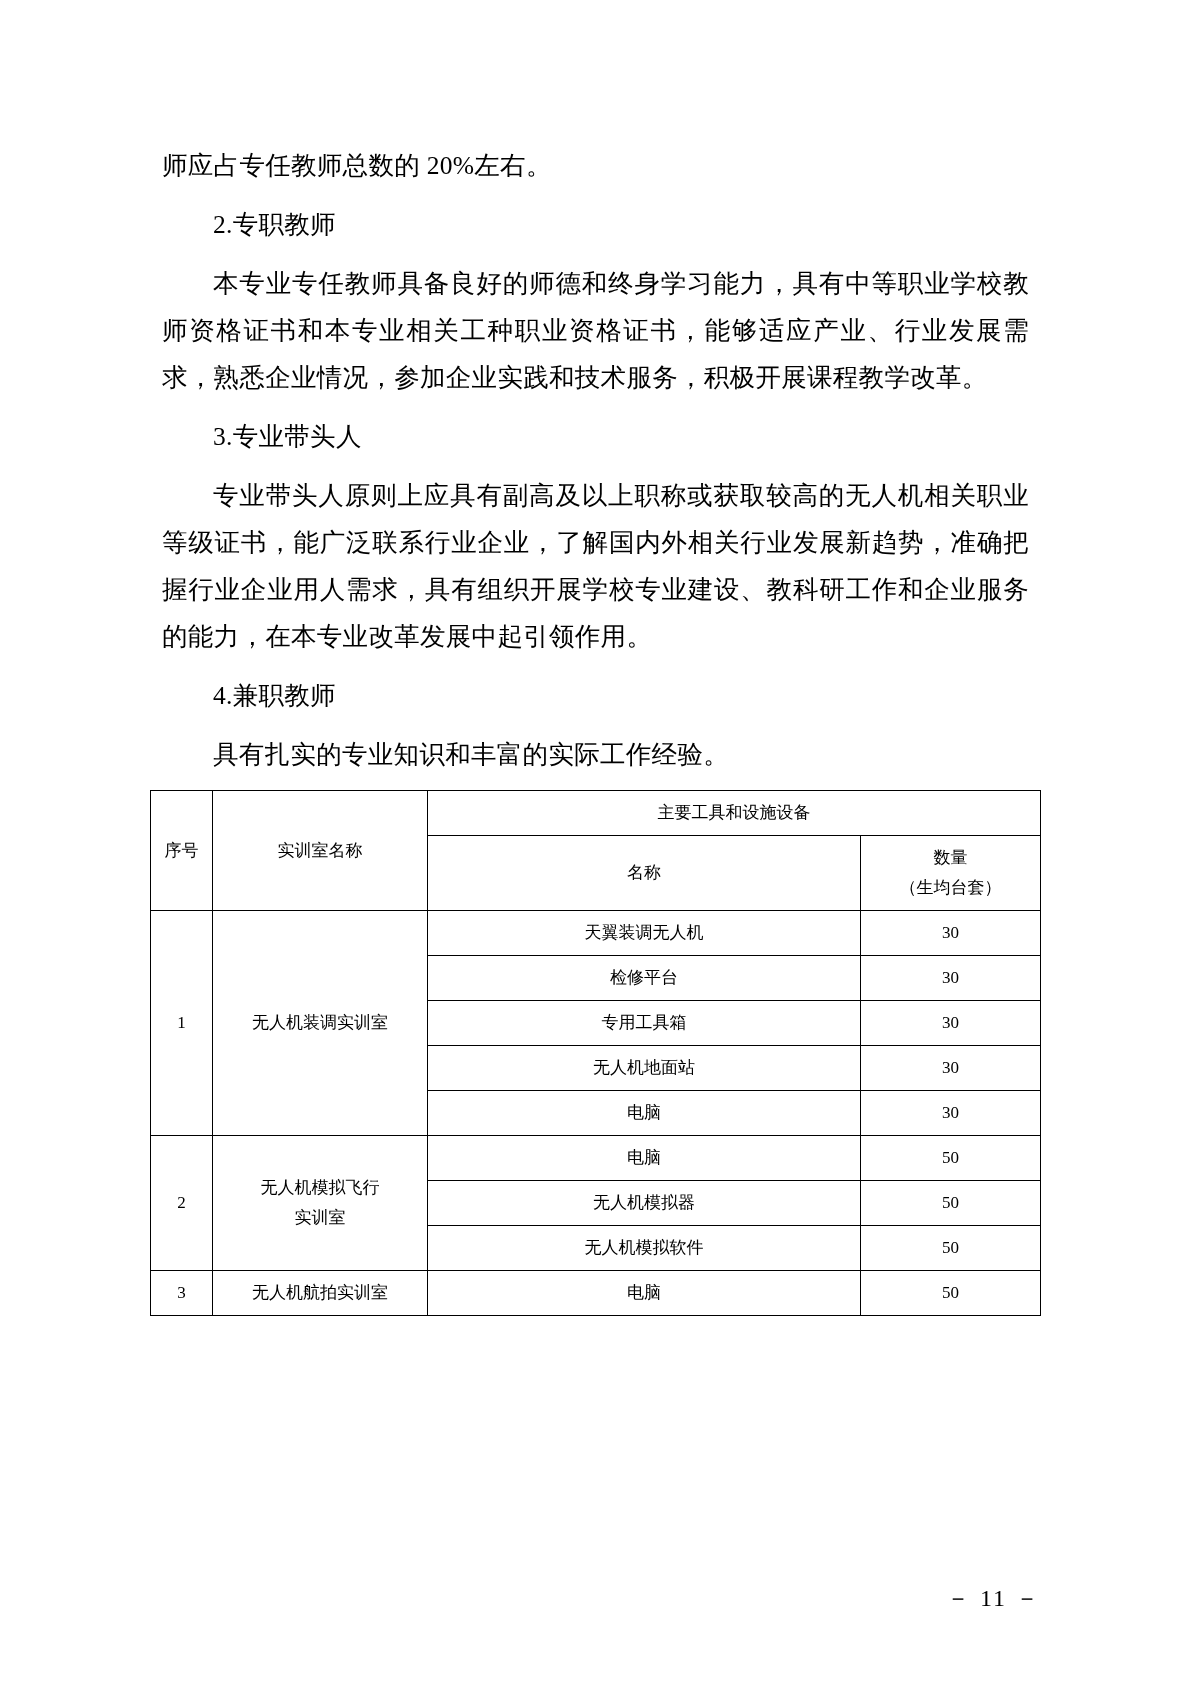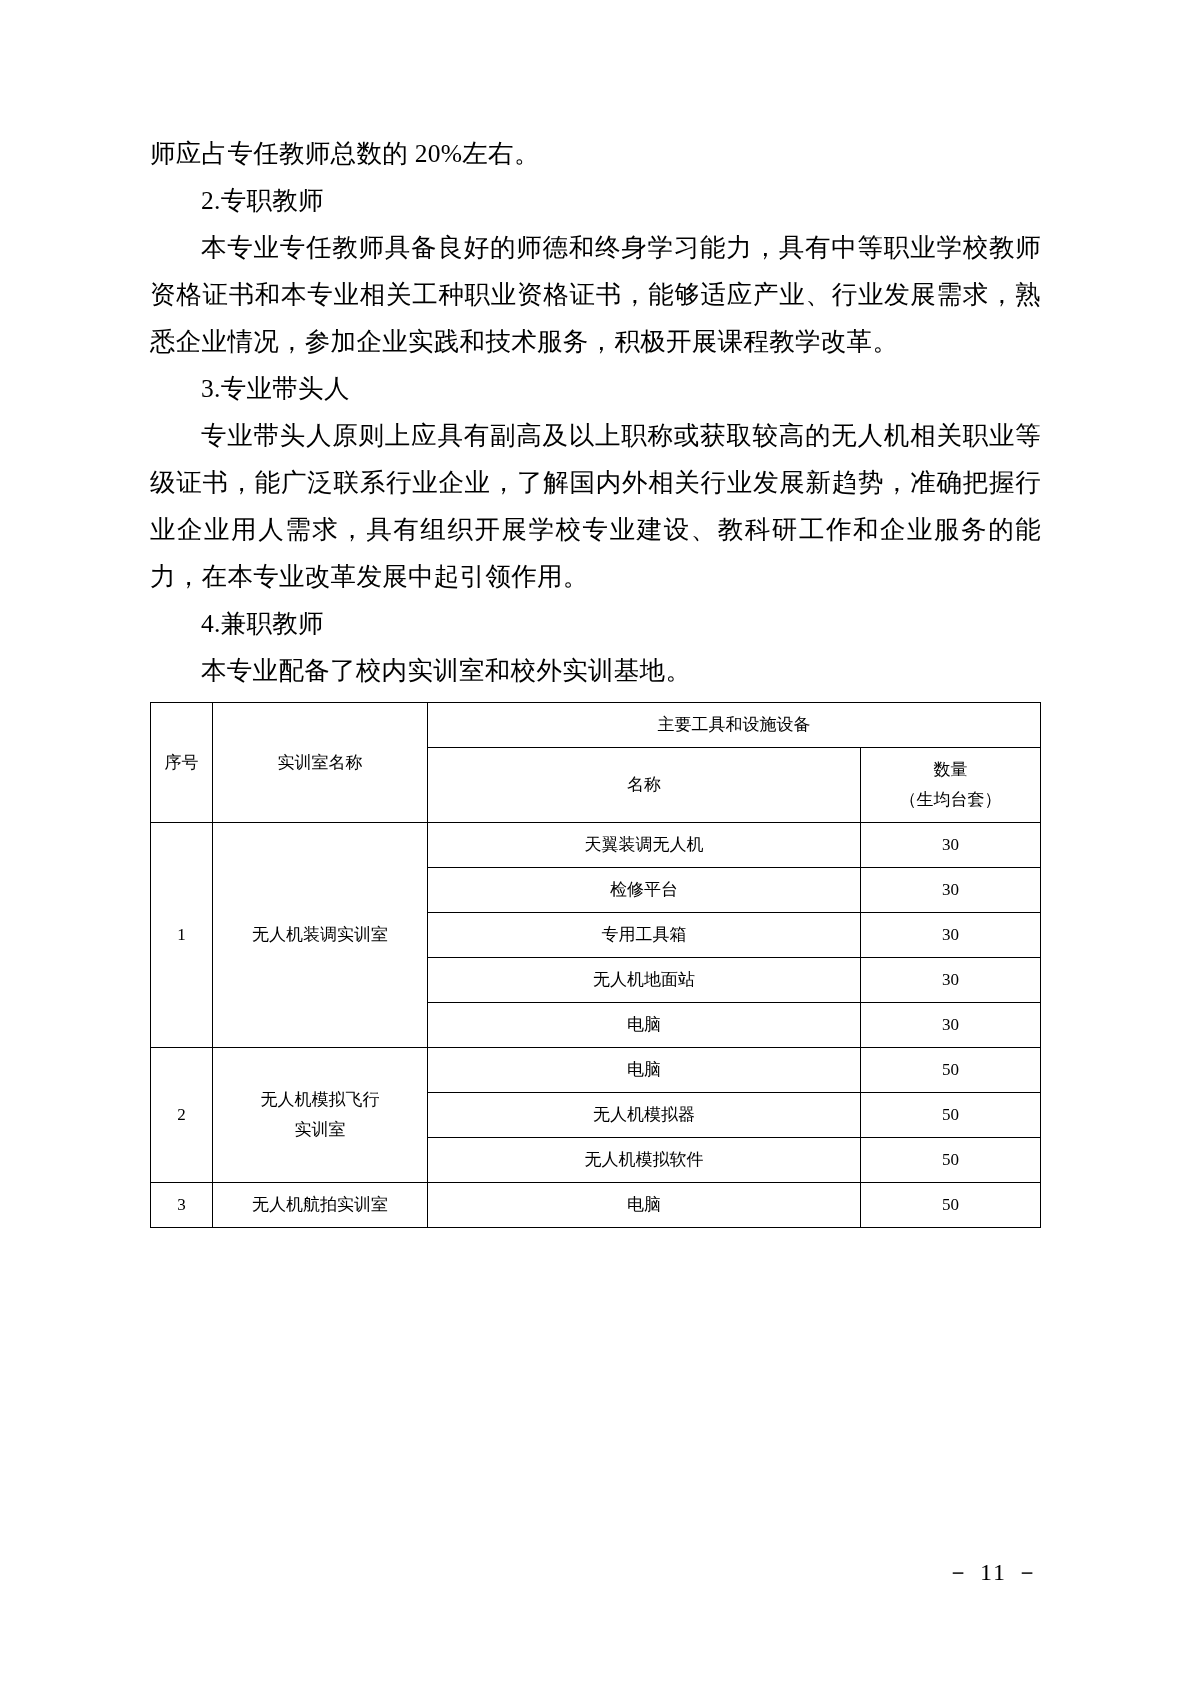--- a/index.html
+++ b/index.html
@@ -20,21 +20,21 @@
     height: 1684px;
     padding: 130px 150px 60px 150px;
     position: relative;
   }
   .para {
     font-size: 25.5px;
     line-height: 47px;
     text-align: justify;
     text-justify: inter-ideograph;
     letter-spacing: 0.3px;
-    margin: 0;
+    margin: 12px;
   }
   .indent2 {
     text-indent: 51px;
   }
   .heading {
     font-family: "DejaVu Serif", "Liberation Serif", serif;
     font-weight: bold;
     font-size: 25.5px;
     line-height: 47px;
     text-indent: 51px;
@@ -63,40 +63,40 @@
   .col-no { width: 62px; }
   .col-room { width: 215px; }
   .col-item { width: auto; }
   .col-qty { width: 180px; }
   .qty-head {
     line-height: 27px;
   }
   .footer {
     position: absolute;
     right: 150px;
-    bottom: 96px;
+    bottom: 70px;
     font-size: 24px;
     letter-spacing: 2px;
     font-family: "Liberation Serif", "DejaVu Serif", serif;
   }
 </style>
 </head>
 <body>
 
 <div class="page">
 
   <p class="para">师应占专任教师总数的 20%左右。</p>
   <p class="para indent2">2.专职教师</p>
   <p class="para indent2">本专业专任教师具备良好的师德和终身学习能力，具有中等职业学校教师资格证书和本专业相关工种职业资格证书，能够适应产业、行业发展需求，熟悉企业情况，参加企业实践和技术服务，积极开展课程教学改革。</p>
   <p class="para indent2">3.专业带头人</p>
   <p class="para indent2">专业带头人原则上应具有副高及以上职称或获取较高的无人机相关职业等级证书，能广泛联系行业企业，了解国内外相关行业发展新趋势，准确把握行业企业用人需求，具有组织开展学校专业建设、教科研工作和企业服务的能力，在本专业改革发展中起引领作用。</p>
   <p class="para indent2">4.兼职教师</p>
 
 
-  <p class="para indent2">本专业配备了校内实训室和校外实训基地。</p>
+  <p class="para indent2">具有扎实的专业知识和丰富的实际工作经验。</p>
 
   <table class="equip">
     <colgroup>
       <col class="col-no">
       <col class="col-room">
       <col class="col-item">
       <col class="col-qty">
     </colgroup>
     <tbody>
       <tr>

